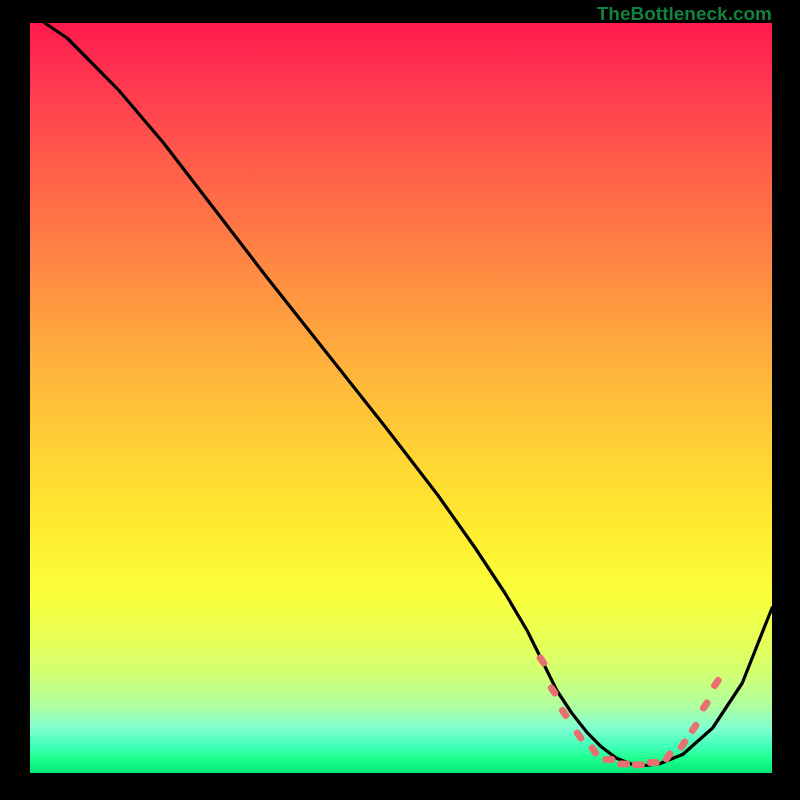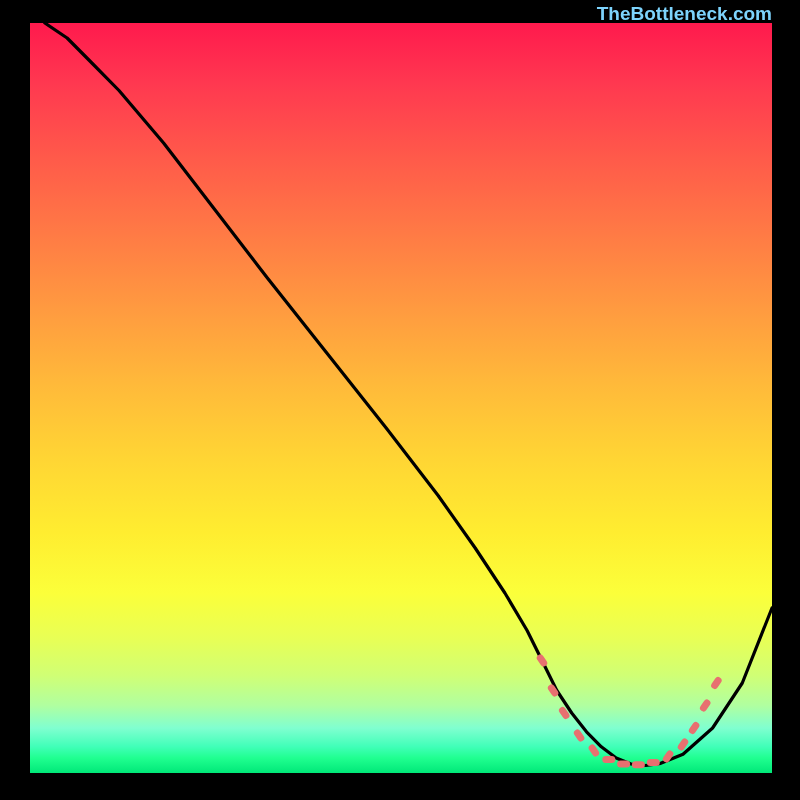--- a/index.html
+++ b/index.html
@@ -41,21 +41,21 @@
       #20ff90 98%,
       #00e878 100%
     );
   }
   .watermark {
     position: absolute;
     top: 3px;
     right: 28px;
     font-size: 19px;
     font-weight: bold;
-    color: #7dd3fc;
+    color: #15803d;
     z-index: 10;
   }
   svg.overlay {
     position: absolute;
     left: 0;
     top: 0;
     width: 742px;
     height: 750px;
   }
 </style>

